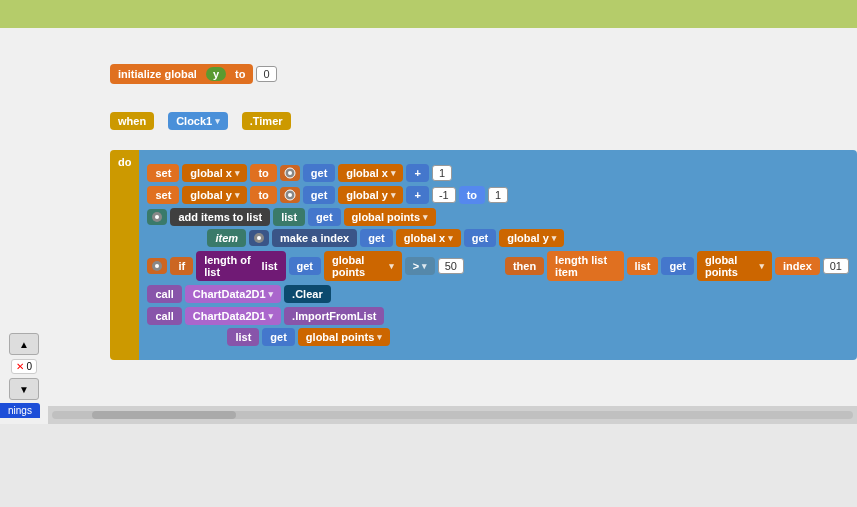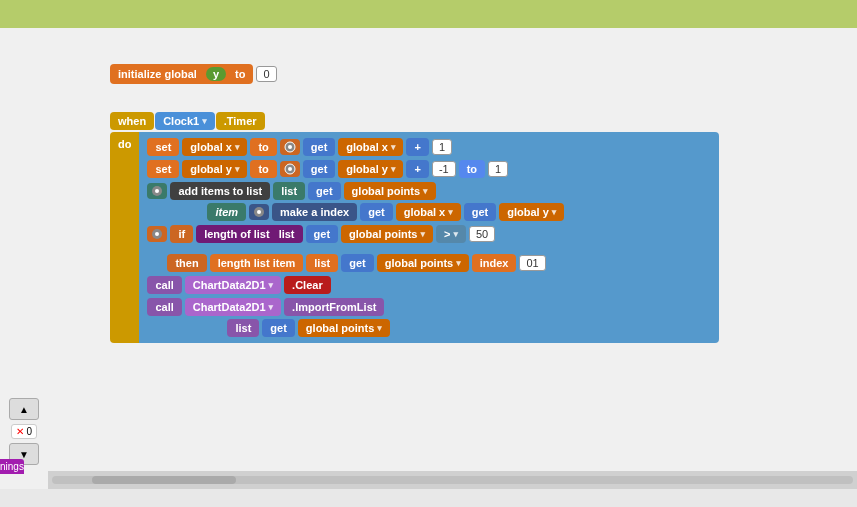--- a/index.html
+++ b/index.html
@@ -53,49 +53,49 @@
       justify-content: center;
       cursor: pointer;
       font-size: 10px;
     }
   </style>
 </head>
 <body>
 
 <div style="background:#b5cc6a; height:28px; width:100%;"></div>
 
-<div style="background:#f0f0f0; width:100%; height:461px; position:relative; overflow:hidden;">
+<div style="background:#f0f0f0; width:100%; height:396px; position:relative; overflow:hidden;">
 
   <div style="position:absolute; top:36px; left:110px; display:flex; align-items:center; gap:3px;">
     <div class="block-rect rect-orange">
       <span>initialize global</span>&nbsp;<span style="background:#5a9a30; border-radius:10px; padding:1px 7px;">y</span>&nbsp;<span>to</span>
     </div>
     <div class="value-box">0</div>
   </div>
 
   <div style="position:absolute; top:84px; left:110px;">
 
-    <div style="display:flex; align-items:center; gap:1px; margin-bottom:2px;">
+    <div style="display:flex; align-items:center; gap:14px; margin-bottom:20px;">
       <div class="block-rect" style="background:#cc9900;">
         <span>when</span>
       </div>
       <div class="block-rect rect-blue">
         <span>Clock1</span>
         <span class="dropdown-indicator">▾</span>
       </div>
       <div class="block-rect" style="background:#cc9900;">
         <span>.Timer</span>
       </div>
     </div>
 
     <div style="display:flex; gap:0px;">
       <div style="background:#cc9900; border-radius:4px 0 0 4px; padding:4px 8px; display:flex; align-items:flex-start; padding-top:6px;">
         <span style="color:white; font-weight:bold; font-size:11px;">do</span>
       </div>
-      <div style="background:#5599cc; border-radius:0 4px 4px 0; padding:6px 8px; display:flex; flex-direction:column; gap:4px; min-width:580px;">
+      <div style="background:#5599cc; border-radius:0 4px 4px 0; padding:14px 8px; display:flex; flex-direction:column; gap:4px; min-width:580px;">
 
         <div style="display:flex; align-items:center; gap:3px;">
           <div class="block-rect rect-orange">
             <span>set</span>
           </div>
           <div class="block-rect" style="background:#cc6600;">
             <span>global x</span>
             <span class="dropdown-indicator">▾</span>
           </div>
           <div class="block-rect rect-orange">
@@ -199,21 +199,21 @@
             <div class="block-rect" style="background:#4477cc;">
               <span>get</span>
             </div>
             <div class="block-rect" style="background:#cc6600;">
               <span>global y</span>
               <span class="dropdown-indicator">▾</span>
             </div>
           </div>
         </div>
 
-        <div style="display:flex; flex-direction:column; gap:11px;">
+        <div style="display:flex; flex-direction:row; gap:21px;">
           <div style="display:flex; align-items:center; gap:3px;">
             <div style="display:inline-flex; align-items:center; background:#cc6622; border-radius:4px; padding:2px 4px;">
               <svg width="12" height="12" viewBox="0 0 12 12">
                   <circle cx="6" cy="6" r="5" fill="#888"></circle>
                   <circle cx="6" cy="6" r="2" fill="white"></circle>
                 </svg>
             </div>
             <div class="block-rect" style="background:#cc6622;">
               <span>if</span>
             </div>
@@ -259,21 +259,21 @@
         </div>
 
         <div style="display:flex; align-items:center; gap:3px;">
           <div class="block-rect" style="background:#8855aa;">
             <span>call</span>
           </div>
           <div class="block-rect" style="background:#aa66cc;">
             <span>ChartData2D1</span>
             <span class="dropdown-indicator">▾</span>
           </div>
-          <div class="block-rect" style="background:#b91c1c;">
+          <div class="block-rect" style="background:#0c4a6e;">
             <span>.Clear</span>
           </div>
         </div>
 
         <div style="display:flex; flex-direction:column; gap:3px;">
           <div style="display:flex; align-items:center; gap:3px;">
             <div class="block-rect" style="background:#8855aa;">
               <span>call</span>
             </div>
             <div class="block-rect" style="background:#aa66cc;">
@@ -308,21 +308,21 @@
     </div>
     <div style="display:flex; align-items:center; gap:2px; background:#fff; border:1px solid #ccc; border-radius:3px; padding:1px 4px;">
       <span style="color:red; font-size:10px;">✕</span>
       <span style="font-size:10px;">0</span>
     </div>
     <div class="nav-btn">
       <span>▼</span>
     </div>
   </div>
 
-  <div style="position:absolute; left:0; bottom:15px; background:#a21caf; color:white; padding:2px 0; font-size:10px; border-radius:0 3px 0 0;">
+  <div style="position:absolute; left:0; bottom:6px; background:#1d4ed8; color:white; padding:2px 8px; font-size:10px; border-radius:0 3px 0 0;">
     <span>nings</span>
   </div>
 
   <div style="position:absolute; bottom:0; left:48px; right:0; height:18px; background:#d0d0d0; display:flex; align-items:center; padding:0 4px;">
     <div style="width:100%; height:8px; background:#c0c0c0; border-radius:4px; position:relative;">
       <div style="position:absolute; left:5%; width:18%; height:100%; background:#aaa; border-radius:4px;"></div>
     </div>
   </div>
 
 </div>

